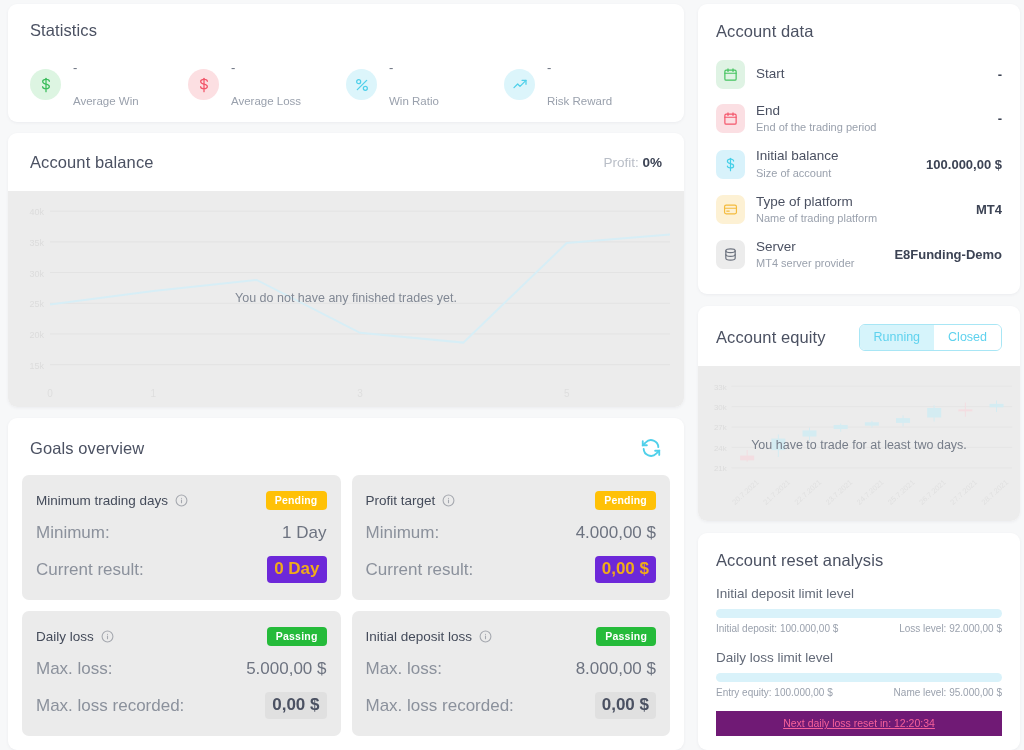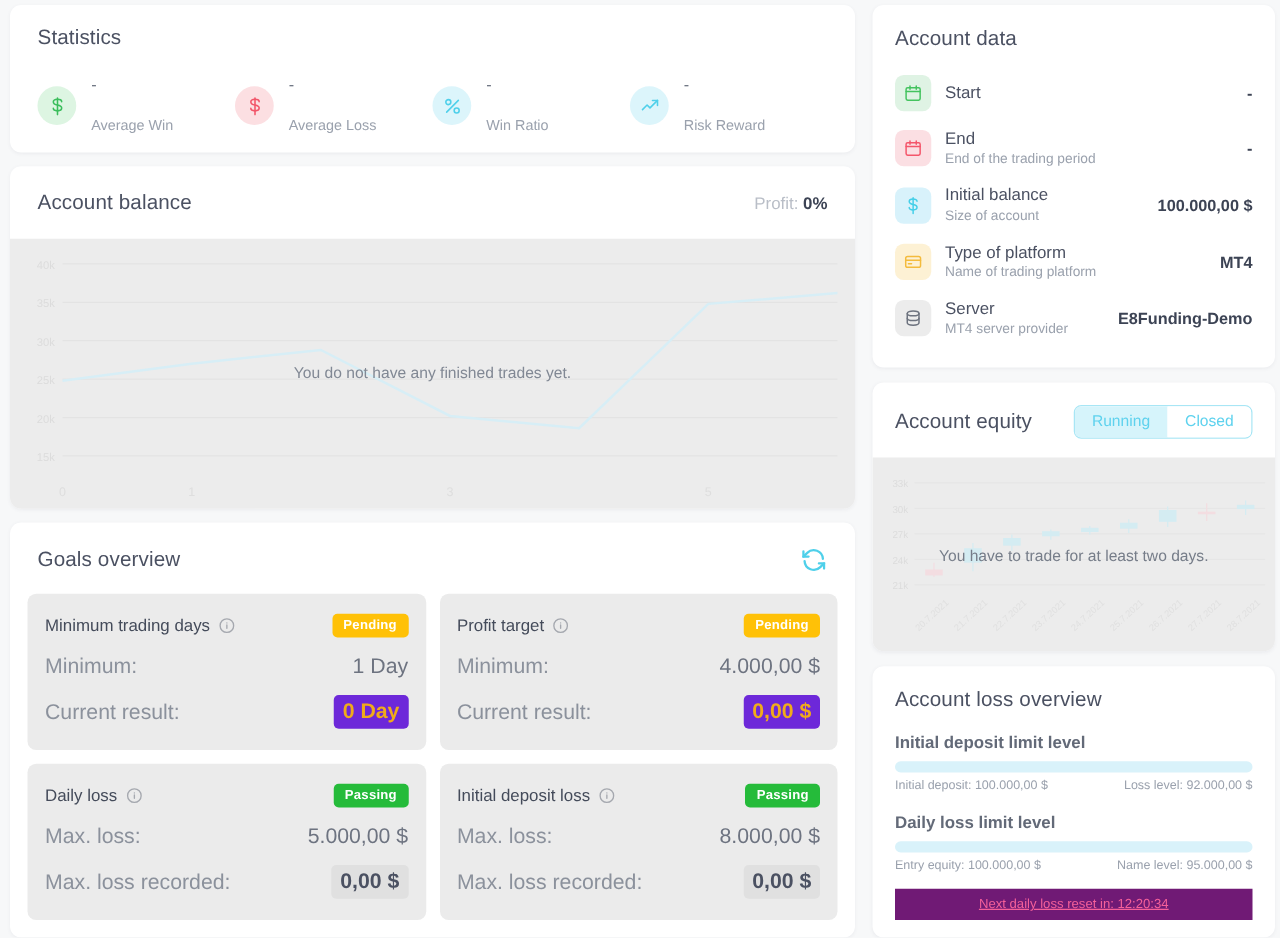--- a/index.html
+++ b/index.html
@@ -81,21 +81,21 @@
   .toggle .off { background: #fff; }
   .eq-card { overflow: hidden; }
   .eq-chart { position: relative; height: 158px; background: #ececec; }
   .eq-chart svg { position: absolute; inset: 0; width: 100%; height: 100%; }
   .eq-msg { position: absolute; left: 0; right: 0; top: 50%; transform: translateY(-50%);
             text-align: center; font-size: 12.5px; color: #767d89; line-height: 1.45; }
 
   
   .loss { padding: 18px 18px 14px 18px; flex: 1; }
   .loss-sec { margin-top: 16px; }
-  .loss-h { font-size: 13.5px; color: #636a78; font-weight: bold; }
+  .loss-h { font-size: 13.5px; color: #636a78; }
   .bar { height: 9px; border-radius: 5px; background: #d9f2fa; margin-top: 8px; }
   .bar-lbls { display: flex; justify-content: space-between; font-size: 10px;
               color: #9aa1ad; margin-top: 5px; }
   .reset { margin-top: 13px; background: #701a75; border-radius: 0; text-align: center;
            font-size: 10.5px; color: #f5609a; padding: 6px 0 7px 0; text-decoration: underline; }
 </style>
 </head>
 <body>
 
 <div class="page">
@@ -403,21 +403,21 @@
             <text x="270.6666666666667" y="128" font-size="7.5" fill="#e0e0e0" font-family="Liberation Sans" transform="rotate(-42 270.6666666666667 128)" text-anchor="middle">27.7.2021</text>
             <line x1="302.22222222222223" y1="34.480000000000004" x2="302.22222222222223" y2="46.040000000000006" stroke="#d4ecf2" stroke-width="1"></line>
             <rect x="295.1222222222222" y="37.879999999999995" width="14.200000000000001" height="3.4000000000000057" fill="#d4ecf2"></rect>
             <text x="302.22222222222223" y="128" font-size="7.5" fill="#e0e0e0" font-family="Liberation Sans" transform="rotate(-42 302.22222222222223 128)" text-anchor="middle">28.7.2021</text>
           </svg>
         <div class="eq-msg">You have to trade for at least two days.</div>
       </div>
     </div>
 
     <div class="card loss">
-      <div class="card-title">Account loss overview</div>
+      <div class="card-title">Account reset analysis</div>
       <div id="loss-sections">
   <div class="loss-sec">
     <div class="loss-h">Initial deposit limit level</div>
     <div class="bar"></div>
     <div class="bar-lbls">
       <span>Initial deposit: 100.000,00 $</span>
       <span>Loss level: 92.000,00 $</span>
     </div>
   </div>
   <div class="loss-sec">

